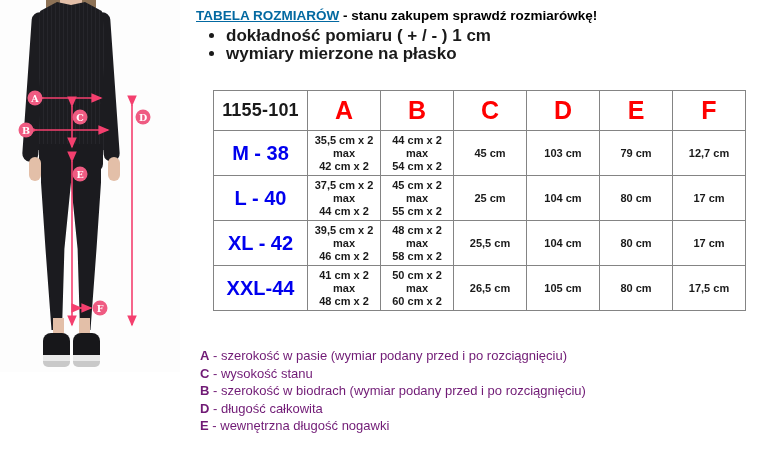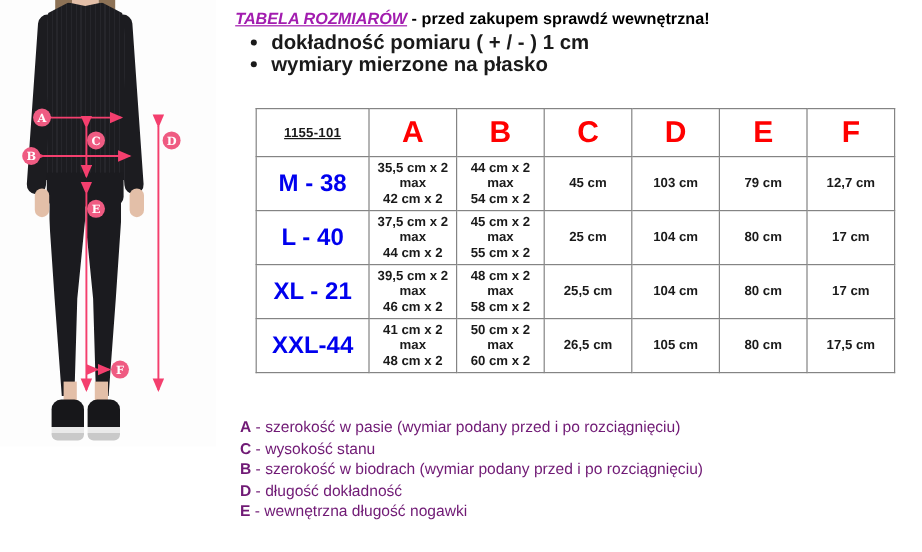--- a/index.html
+++ b/index.html
@@ -31,32 +31,32 @@
   .ankle-right { left:79px; top:318px; }
   .shoe { width:27px; height:34px; border-radius:8px 8px 5px 5px;
           background:linear-gradient(#17171a 0 66%, #e9e9e9 66% 82%, #c9c9c9 82% 100%); }
   .shoe-left  { left:43px; top:333px; }
   .shoe-right { left:73px; top:333px; }
   #overlay { left:0; top:0; width:180px; height:372px; }
 
   
   #heading { left:196px; top:8px; width:560px; }
   #title-line { font-size:13.5px; font-weight:bold; color:#000; }
-  #title-line .red { color:#a21caf; text-decoration:underline;font-style:italic; }
+  #title-line .red { color:#0369a1; text-decoration:underline; }
   #bullets { margin-top:5px; padding-left:30px; list-style:disc; }
   #bullets li { font-size:17px; font-weight:bold; color:#1a1a1a; line-height:16px; margin-bottom:2px; }
 
   
   #size-table { left:213px; top:90px; }
   table { border-collapse:collapse; table-layout:fixed; width:532px; }
   td { border:1.5px solid #848484; text-align:center; vertical-align:middle;
        font-weight:bold; color:#1a1a1a; background:#fff; }
   tr.head td { height:40px; }
   tr.body td { height:45px; }
-  td.code { font-size:11px; letter-spacing:0.2px;text-decoration:underline; }
+  td.code { font-size:18px; letter-spacing:0.2px; }
   td.letter { font-size:25px; color:#ff0000; }
   td.size { font-size:20px; color:#0000ee;text-align:center; }
   td.small { font-size:11px; line-height:13px;margin-top:20px; }
   td.small div { font-size:11px; }
 
   
   #legend { left:200px; top:347px; width:560px; }
   .legend-line { font-size:13px; color:#701a75; line-height:17.6px; }
   .legend-line b { font-weight:bold; }
 </style>
@@ -107,21 +107,21 @@
       <text x="80" y="177.5">E</text>
       <circle cx="100" cy="308" r="7.5" fill="#ef5b82"></circle>
       <text x="100" y="311.5">F</text>
     </g>
   </svg>
 </div>
 
 <div class="abs" id="heading">
   <div id="title-line">
     <span class="red">TABELA ROZMIARÓW</span>
-    <span>- przed zakupem sprawdź wewnętrzna!</span>
+    <span>- stanu zakupem sprawdź rozmiarówkę!</span>
   </div>
   <ul id="bullets">
     <li>dokładność pomiaru ( + / - ) 1 cm</li>
     <li>wymiary mierzone na płasko</li>
   </ul>
 </div>
 
 <div class="abs" id="size-table">
   <table>
     <colgroup>
@@ -171,21 +171,21 @@
         <div>45 cm x 2</div>
         <div>max</div>
         <div>55 cm x 2</div>
       </td>
       <td class="small">25 cm</td>
       <td class="small">104 cm</td>
       <td class="small">80 cm</td>
       <td class="small">17 cm</td>
     </tr>
     <tr class="body">
-      <td class="size">XL - 21</td>
+      <td class="size">XL - 42</td>
       <td class="small">
         <div>39,5 cm x 2</div>
         <div>max</div>
         <div>46 cm x 2</div>
       </td>
       <td class="small">
         <div>48 cm x 2</div>
         <div>max</div>
         <div>58 cm x 2</div>
       </td>
@@ -223,19 +223,19 @@
   <div class="legend-line">
     <b>C</b>
     <span>- wysokość stanu</span>
   </div>
   <div class="legend-line">
     <b>B</b>
     <span>- szerokość w biodrach (wymiar podany przed i po rozciągnięciu)</span>
   </div>
   <div class="legend-line">
     <b>D</b>
-    <span>- długość dokładność</span>
+    <span>- długość całkowita</span>
   </div>
   <div class="legend-line">
     <b>E</b>
     <span>- wewnętrzna długość nogawki</span>
   </div>
 </div>
 
 </body></html>

